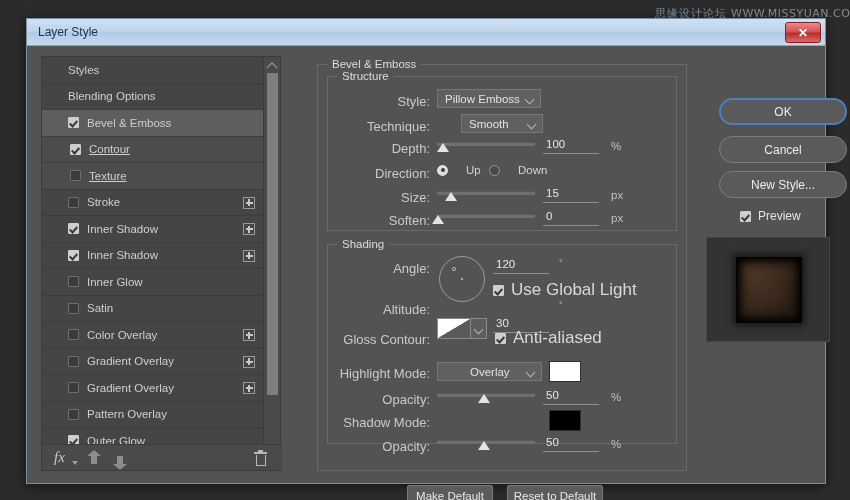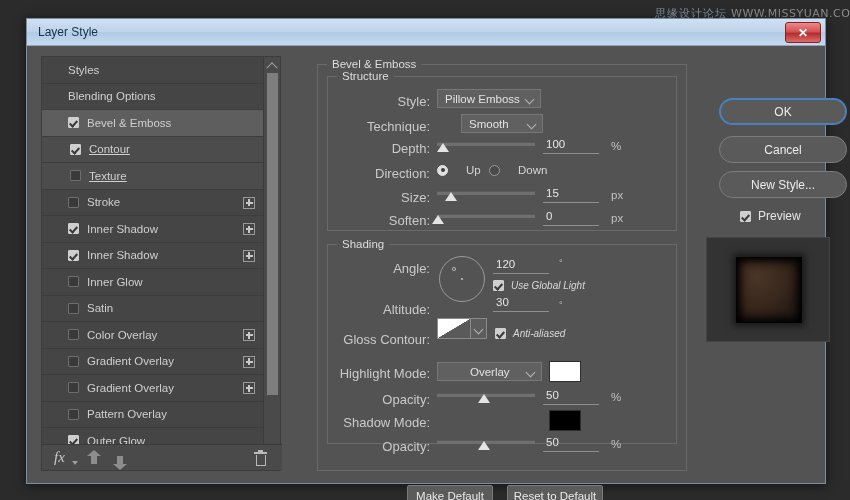--- a/index.html
+++ b/index.html
@@ -231,21 +231,21 @@
     position:absolute;left:20.5px;top:20.5px;width:2.5px;height:2.5px;
     border-radius:50%;background:#c9c9c9;
   }
   .dial .mk{
     position:absolute;width:3.5px;height:3.5px;border-radius:50%;
     border:1px solid #c9c9c9;box-sizing:border-box;
   }
 
   
   .icheck{position:absolute;display:flex;align-items:center;cursor:pointer;}
-  .icheck span{font-size:10px;color:#d8d8d8;font-style:italic;}
+  .icheck span{font-size:17px;color:#d8d8d8;}
 
   
   .contour{
     position:absolute;width:34px;height:21px;
     border:1px solid #8a8a8a;box-sizing:border-box;
     background:linear-gradient(to bottom right,#ffffff 0%,#ffffff 49.5%,#5a5a5a 50.5%,#5a5a5a 100%);
     cursor:pointer;
   }
   .contour-drop{
     position:absolute;width:16px;height:21px;
@@ -484,21 +484,21 @@
         </div>
         <div class="numf" style="left:176px;top:202px;">120</div>
         <div class="unit" style="left:242px;top:202px;font-size:9px;">°</div>
 
         <div class="icheck" style="left:176px;top:224px;">
           <span class="cb on" style="margin-right:7px;"></span>
           <span>Use Global Light</span>
         </div>
 
         <div class="lbl-r" style="left:20px;top:246px;width:93px;">Altitude:</div>
-        <div class="numf" style="left:176px;top:240px;">30</div>
+        <div class="numf" style="left:176px;top:261px;">30</div>
         <div class="unit" style="left:242px;top:244px;font-size:9px;">°</div>
 
         <div class="lbl-r" style="left:8px;top:276px;width:105px;">Gloss Contour:</div>
         <div class="contour" style="left:120px;top:262px;"></div>
         <div class="contour-drop" style="left:154px;top:262px;">
           <span class="dchev"></span>
         </div>
         <div class="icheck" style="left:178px;top:272px;">
           <span class="cb on" style="margin-right:7px;"></span>
           <span>Anti-aliased</span>

